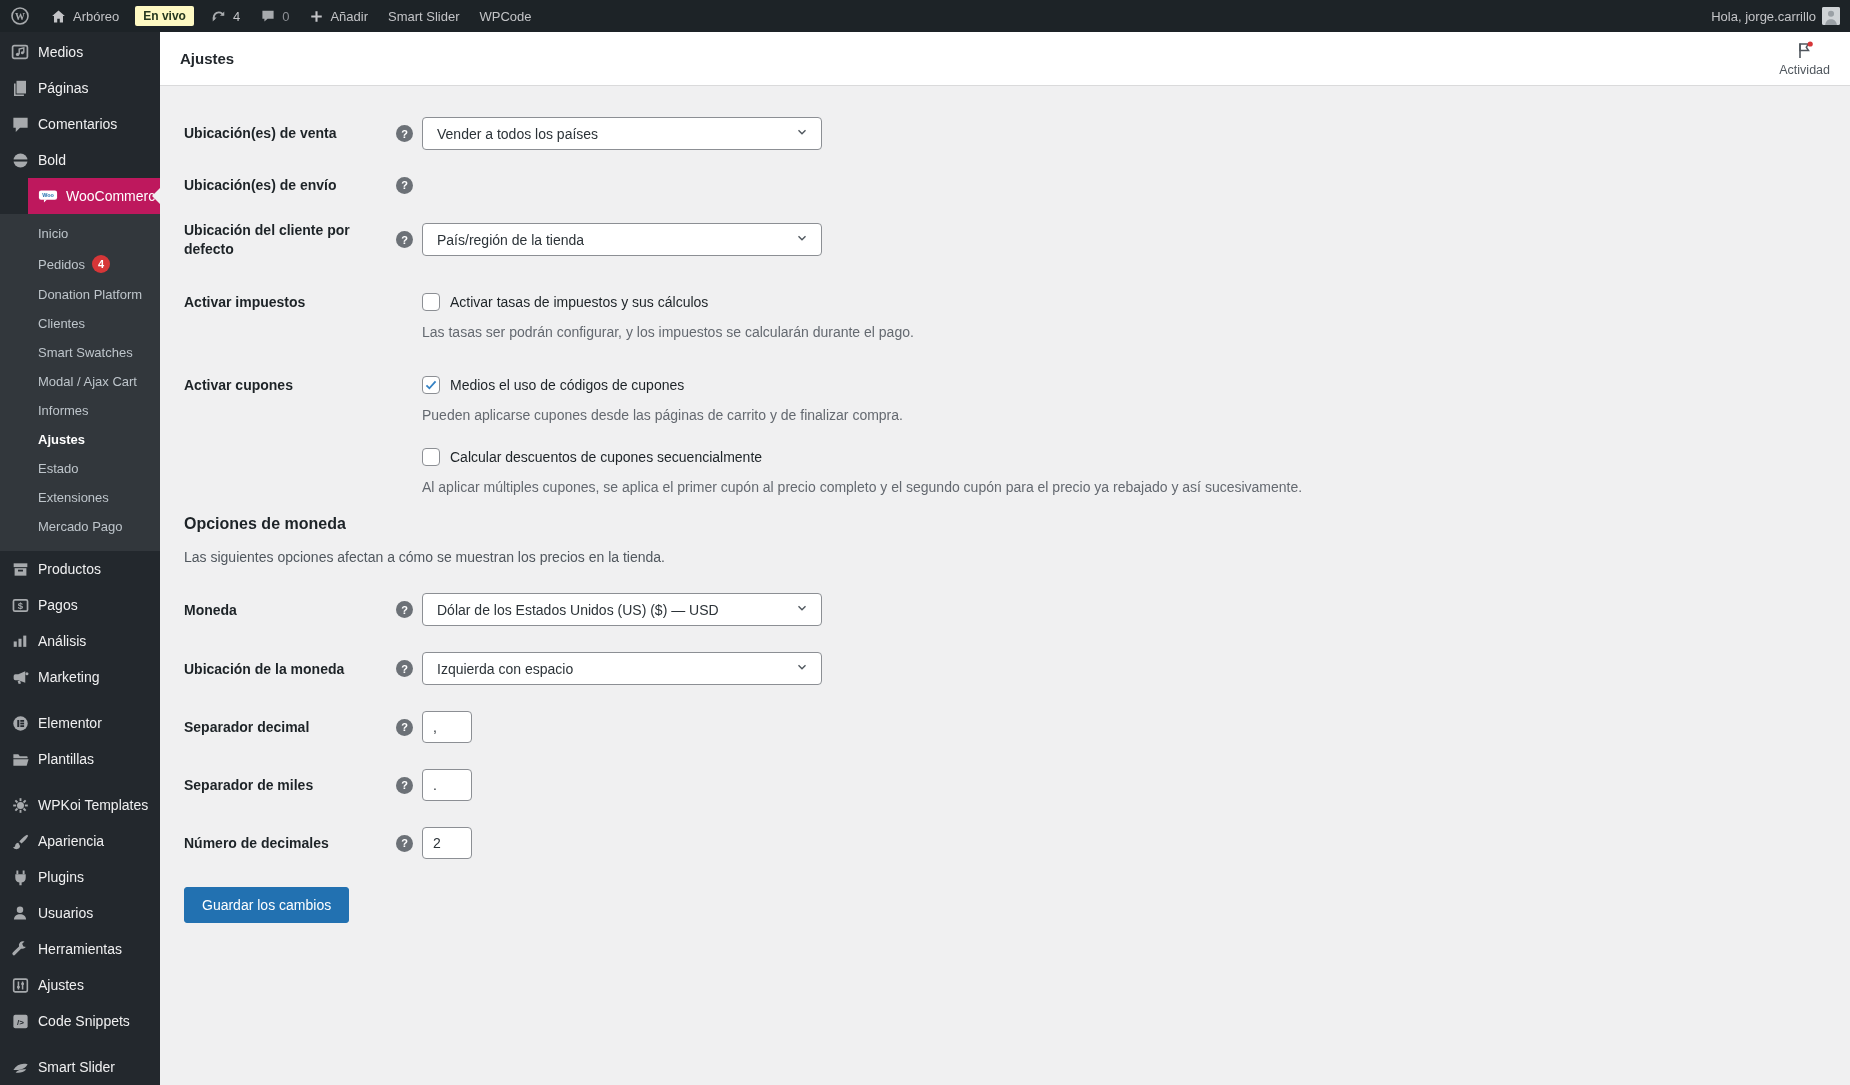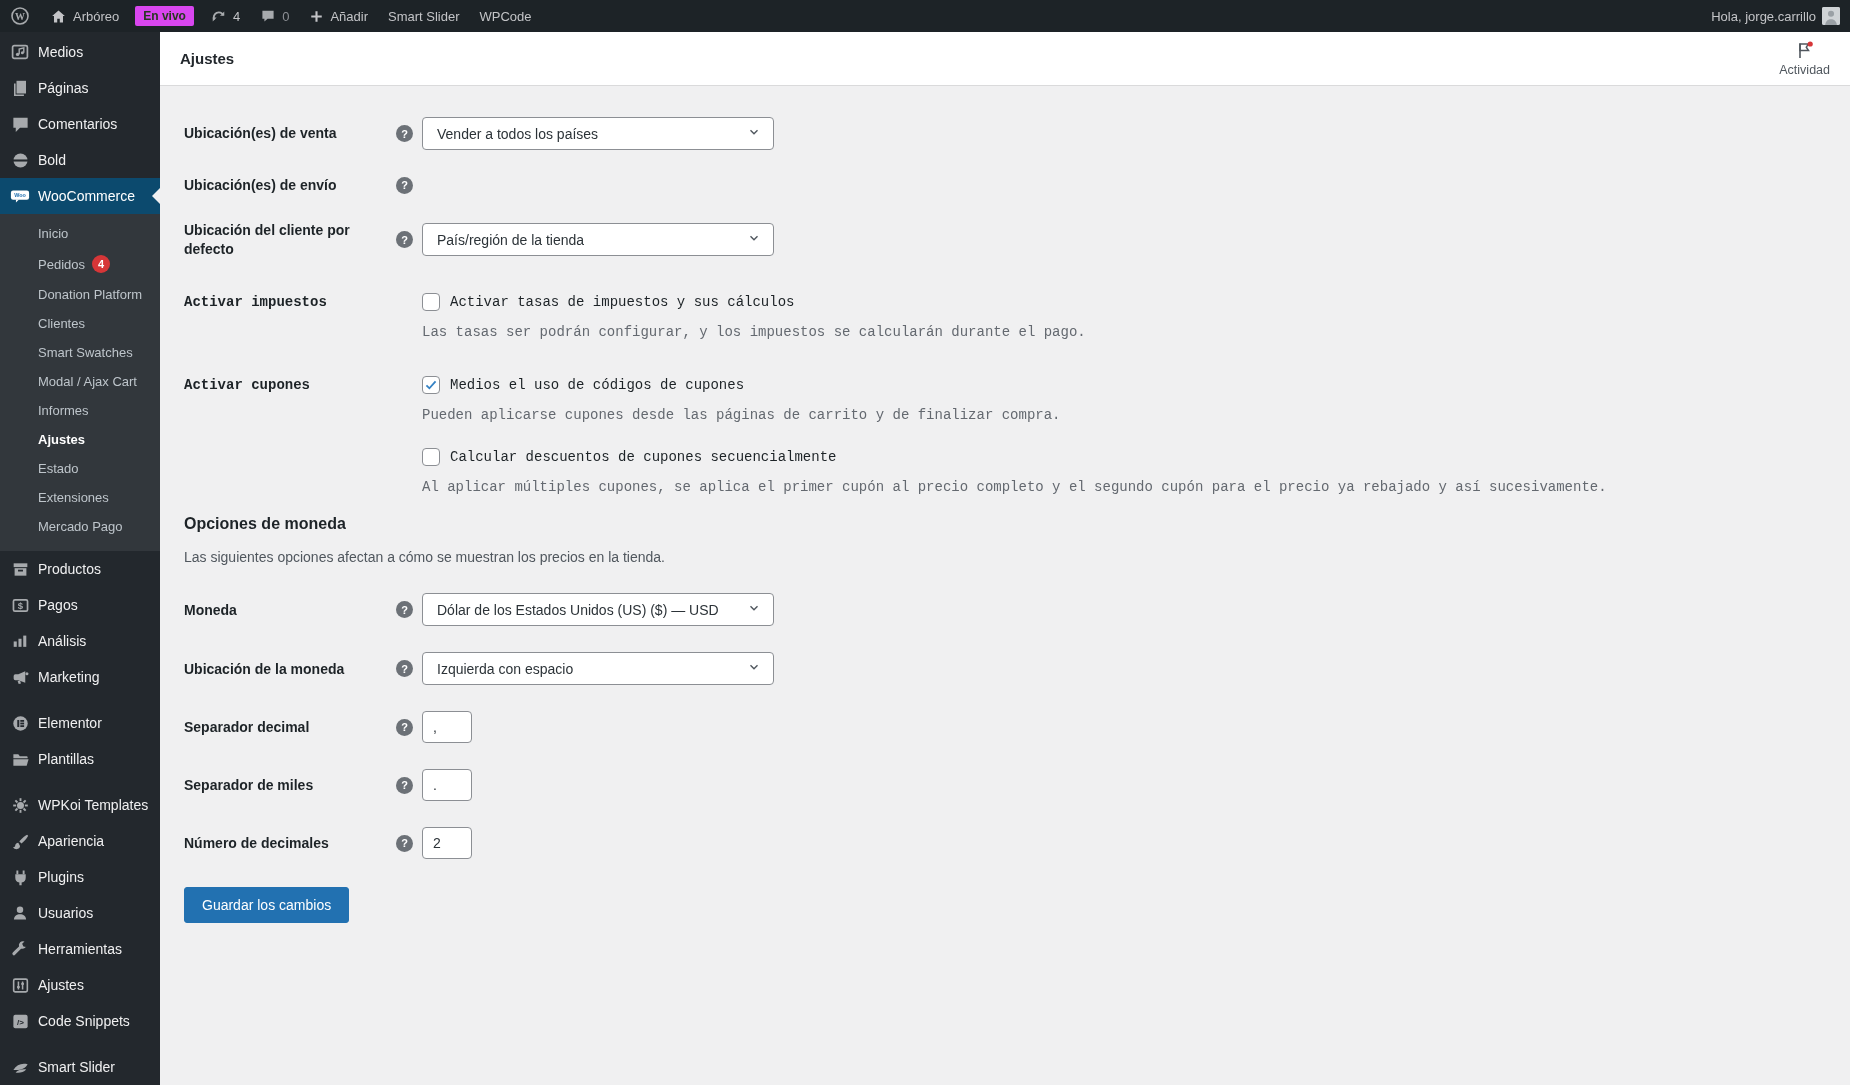--- a/index.html
+++ b/index.html
@@ -5,53 +5,53 @@
   * { box-sizing: border-box; margin: 0; padding: 0; }
   html,body { width:1850px; height:1085px; overflow:hidden; }
   body { font-family:"Liberation Sans", sans-serif; background:#f0f0f1; color:#1d2327; }
   #app { width:1850px; height:1085px; display:flex; flex-direction:column; }
 
   
   .admin-bar { height:32px; flex:none; background:#1d2327; color:#c3c4c7; display:flex; align-items:center; justify-content:space-between; font-size:13px; }
   .ab-left, .ab-right { display:flex; align-items:center; height:100%; }
   .ab-item { display:flex; align-items:center; gap:6px; padding:0 10px; height:100%; color:#c3c4c7; cursor:pointer; white-space:nowrap; }
   .ab-item svg { display:block; }
-  .env-badge { background:#d946ef; color:#26381f; font-weight:bold; font-size:12px; padding:3px 8px; border-radius:2px; margin:0 6px; }
+  .env-badge { background:#fef9c3; color:#26381f; font-weight:bold; font-size:12px; padding:3px 8px; border-radius:2px; margin:0 6px; }
   .muted-count { color:#8c8f94; }
   .avatar { width:18px; height:18px; background:#cfd3d6; border-radius:2px; display:inline-flex; align-items:center; justify-content:center; overflow:hidden; }
 
   
   .lower { flex:1; display:flex; min-height:0; }
 
   
   .sidebar { width:160px; flex:none; background:#23282d; color:#f0f0f1; overflow:hidden; font-size:14px; padding-top:2px; }
   .mi { position:relative; display:flex; align-items:center; gap:8px; padding:8px 8px 8px 10px; cursor:pointer; color:#f0f0f1; }
   .mi-icon { width:20px; height:20px; flex:none; color:#a7aaad; display:inline-flex; align-items:center; justify-content:center; }
-  .mi.active { background:#0c4a6e; color:#fff; }
+  .mi.active { background:#be185d; color:#fff;margin-left:28px; }
   .mi.active .mi-icon { color:#fff; }
   .mi.active::after { content:""; position:absolute; right:0; top:50%; transform:translateY(-50%); border:8px solid transparent; border-right-color:#f0f0f1; }
   .submenu { background:#32373c; padding:5px 0 10px 0; }
   .smi { display:flex; align-items:center; gap:7px; padding:7px 8px 7px 38px; font-size:13px; color:#bec5cb; cursor:pointer; }
   .smi.current { color:#fff; font-weight:bold; }
   .count-badge { display:inline-flex; align-items:center; justify-content:center; min-width:18px; height:18px; padding:0 5px; border-radius:9px; background:#d63638; color:#fff; font-size:11px; font-weight:bold; }
   .menu-sep { height:10px; }
 
   
   .content { flex:1; display:flex; flex-direction:column; min-width:0; background:#f0f0f1; }
   .content-header { height:53px; flex:none; background:#fff; display:flex; align-items:center; justify-content:space-between; padding:0 12px 0 20px; box-shadow:0 1px 0 rgba(0,0,0,.09); position:relative; z-index:2; }
   .page-title { font-size:15px; font-weight:bold; color:#23282d; }
   .activity { display:flex; flex-direction:column; align-items:center; gap:1px; color:#50575e; font-size:12.5px; cursor:pointer; padding:4px 8px; }
   .content-body { flex:1; overflow:hidden; padding:32px 24px 0 24px; }
 
   .frow { display:grid; grid-template-columns:212px 26px 1fr; align-items:center; margin-bottom:26px; }
-  .frow.top { align-items:start;font-family:Liberation Mono, monospace; }
+  .frow.top { align-items:start; }
   .flabel { font-size:14px; font-weight:bold; color:#1d2327; line-height:1.35; padding-right:10px; }
   .fhelp { width:17px; height:17px; border-radius:50%; background:#6c7177; color:#fff; font-size:11px; font-weight:bold; display:inline-flex; align-items:center; justify-content:center; cursor:pointer; margin-top:0; }
   .fhelp::before { content:"?"; }
-  .select { width:352px; height:33px; background:#fff; border:1px solid #8c8f94; border-radius:4px; display:flex; align-items:center; justify-content:space-between; padding:0 12px 0 14px; font-size:14px; color:#2c3338; cursor:pointer; }
+  .select { width:400px; height:33px; background:#fff; border:1px solid #8c8f94; border-radius:4px; display:flex; align-items:center; justify-content:space-between; padding:0 12px 0 14px; font-size:14px; color:#2c3338; cursor:pointer; }
   .select-value { white-space:nowrap; overflow:hidden; text-overflow:ellipsis; }
   .chev { flex:none; margin-left:8px; }
 
   .checkline { display:flex; align-items:center; gap:10px; font-size:14px; color:#1d2327; }
   .checkbox { width:18px; height:18px; flex:none; background:#fff; border:1px solid #8c8f94; border-radius:4px; cursor:pointer; display:inline-flex; align-items:center; justify-content:center; }
   .desc { font-size:14px; color:#646970; margin-top:12px; line-height:1.4; }
 
   .section-title { font-size:16px; font-weight:bold; color:#1d2327; margin:14px 0 0 0; }
   .section-sub { font-size:14px; color:#50575e; margin:16px 0 28px 0; }
 

